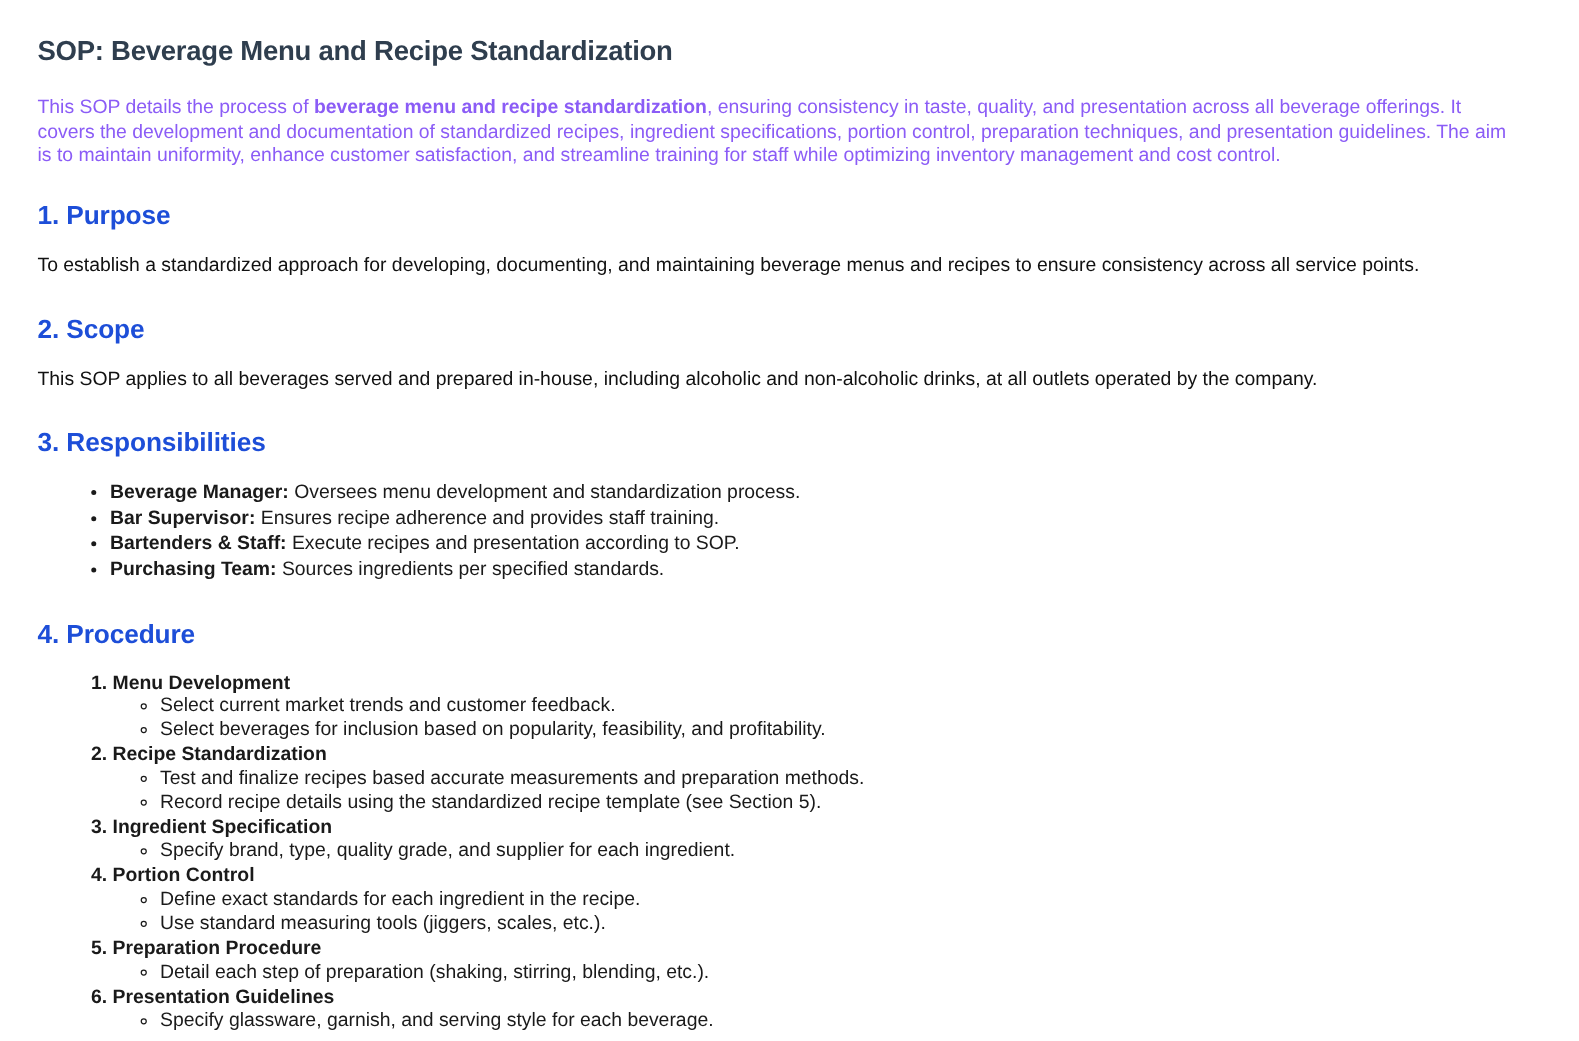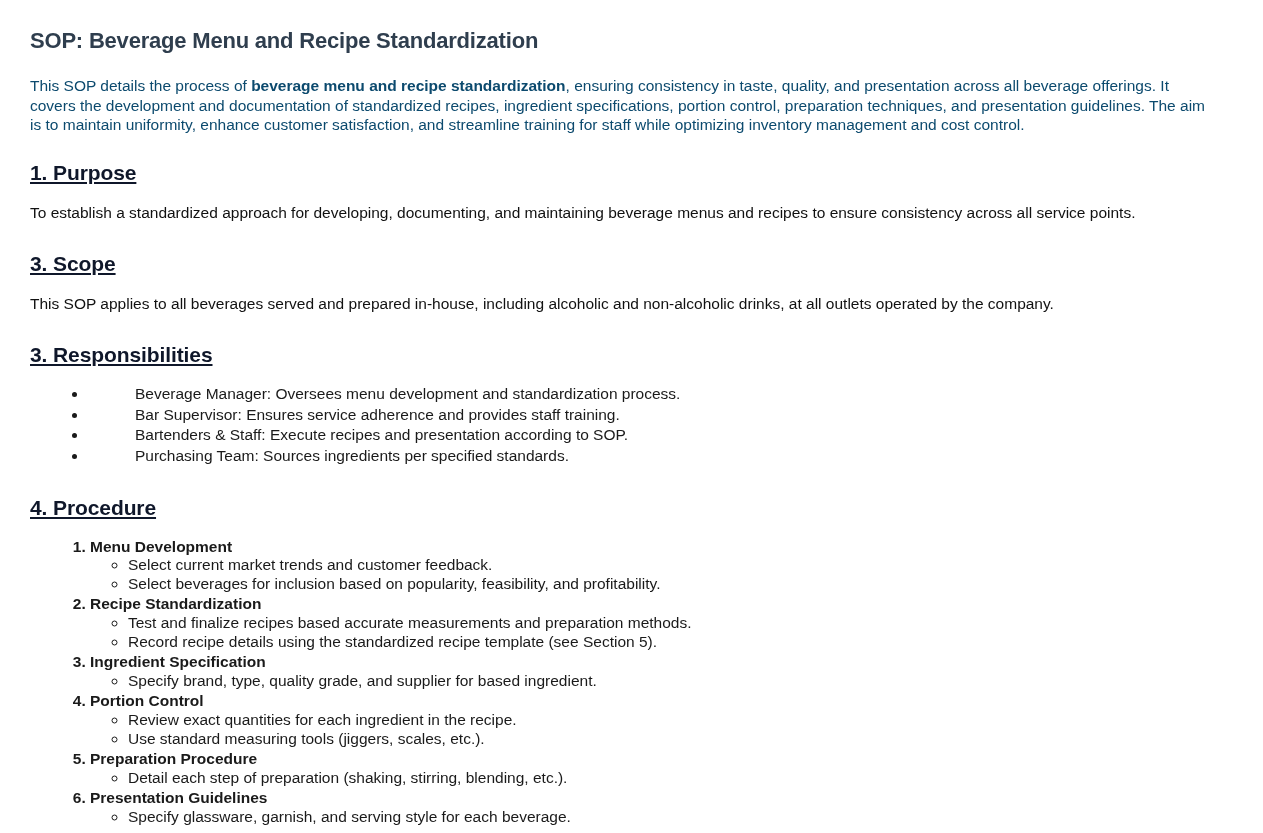--- a/index.html
+++ b/index.html
@@ -23,49 +23,48 @@
     line-height: 1.2;
     font-weight: bold;
     color: #2f3e4e;
     margin: 6px 0 22px 0;
     letter-spacing: -0.2px;
   }
   p.intro {
     font-size: 15.5px;
     line-height: 1.25;
     margin: 0 0 26px 0;
-    color: #0c4a6e;
+    color: #8b5cf6;
     max-width: 1185px;
   }
   p.intro b { font-weight: bold; }
   h2.section-title {
     font-size: 21px;
     font-weight: bold;
-    color: #0f172a;
+    color: #1d4ed8;
     margin: 16px 0 18px 0;
     letter-spacing: -0.1px;
-    text-decoration: underline;
   }
   p.section-body {
     font-size: 15.5px;
     line-height: 1.25;
     margin: 0 0 30px 0;
     color: #111111;
   }
   ul.resp-list {
     margin: 0 0 30px 0;
     padding-left: 58px;
     list-style-type: disc;
   }
   ul.resp-list li {
     font-size: 15.5px;
     line-height: 1.2;
     margin: 0 0 2px 0;
   }
-  ul.resp-list li b { font-weight: normal; margin-left: 47px; }
+  ul.resp-list li b { font-weight: bold; }
   ol.proc-list {
     margin: 0;
     padding-left: 60px;
     list-style-type: decimal;
   }
   ol.proc-list > li {
     font-size: 15.5px;
     line-height: 1.2;
     margin: 0 0 2px 0;
     font-weight: bold;
@@ -89,27 +88,27 @@
 
 <div class="page">
 
   <h1 class="doc-title">SOP: Beverage Menu and Recipe Standardization</h1>
 
   <p class="intro"><span>This SOP details the process of </span><b>beverage menu and recipe standardization</b><span>, ensuring consistency in taste, quality, and presentation across all beverage offerings. It covers the development and documentation of standardized recipes, ingredient specifications, portion control, preparation techniques, and presentation guidelines. The aim is to maintain uniformity, enhance customer satisfaction, and streamline training for staff while optimizing inventory management and cost control.</span></p>
 
   <h2 class="section-title">1. Purpose</h2>
   <p class="section-body">To establish a standardized approach for developing, documenting, and maintaining beverage menus and recipes to ensure consistency across all service points.</p>
 
-  <h2 class="section-title">3. Scope</h2>
+  <h2 class="section-title">2. Scope</h2>
   <p class="section-body">This SOP applies to all beverages served and prepared in-house, including alcoholic and non-alcoholic drinks, at all outlets operated by the company.</p>
 
   <h2 class="section-title">3. Responsibilities</h2>
   <ul class="resp-list">
     <li><b>Beverage Manager:</b><span> Oversees menu development and standardization process.</span></li>
-    <li><b>Bar Supervisor:</b><span> Ensures service adherence and provides staff training.</span></li>
+    <li><b>Bar Supervisor:</b><span> Ensures recipe adherence and provides staff training.</span></li>
     <li><b>Bartenders &amp; Staff:</b><span> Execute recipes and presentation according to SOP.</span></li>
     <li><b>Purchasing Team:</b><span> Sources ingredients per specified standards.</span></li>
   </ul>
 
   <h2 class="section-title">4. Procedure</h2>
   <ol class="proc-list">
     <li>
       <span class="step-label">Menu Development</span>
       <ul class="sub-list">
         <li>Select current market trends and customer feedback.</li>
@@ -119,27 +118,27 @@
     <li>
       <span class="step-label">Recipe Standardization</span>
       <ul class="sub-list">
         <li>Test and finalize recipes based accurate measurements and preparation methods.</li>
         <li>Record recipe details using the standardized recipe template (see Section 5).</li>
       </ul>
     </li>
     <li>
       <span class="step-label">Ingredient Specification</span>
       <ul class="sub-list">
-        <li>Specify brand, type, quality grade, and supplier for based ingredient.</li>
+        <li>Specify brand, type, quality grade, and supplier for each ingredient.</li>
       </ul>
     </li>
     <li>
       <span class="step-label">Portion Control</span>
       <ul class="sub-list">
-        <li>Review exact quantities for each ingredient in the recipe.</li>
+        <li>Define exact standards for each ingredient in the recipe.</li>
         <li>Use standard measuring tools (jiggers, scales, etc.).</li>
       </ul>
     </li>
     <li>
       <span class="step-label">Preparation Procedure</span>
       <ul class="sub-list">
         <li>Detail each step of preparation (shaking, stirring, blending, etc.).</li>
       </ul>
     </li>
     <li>

